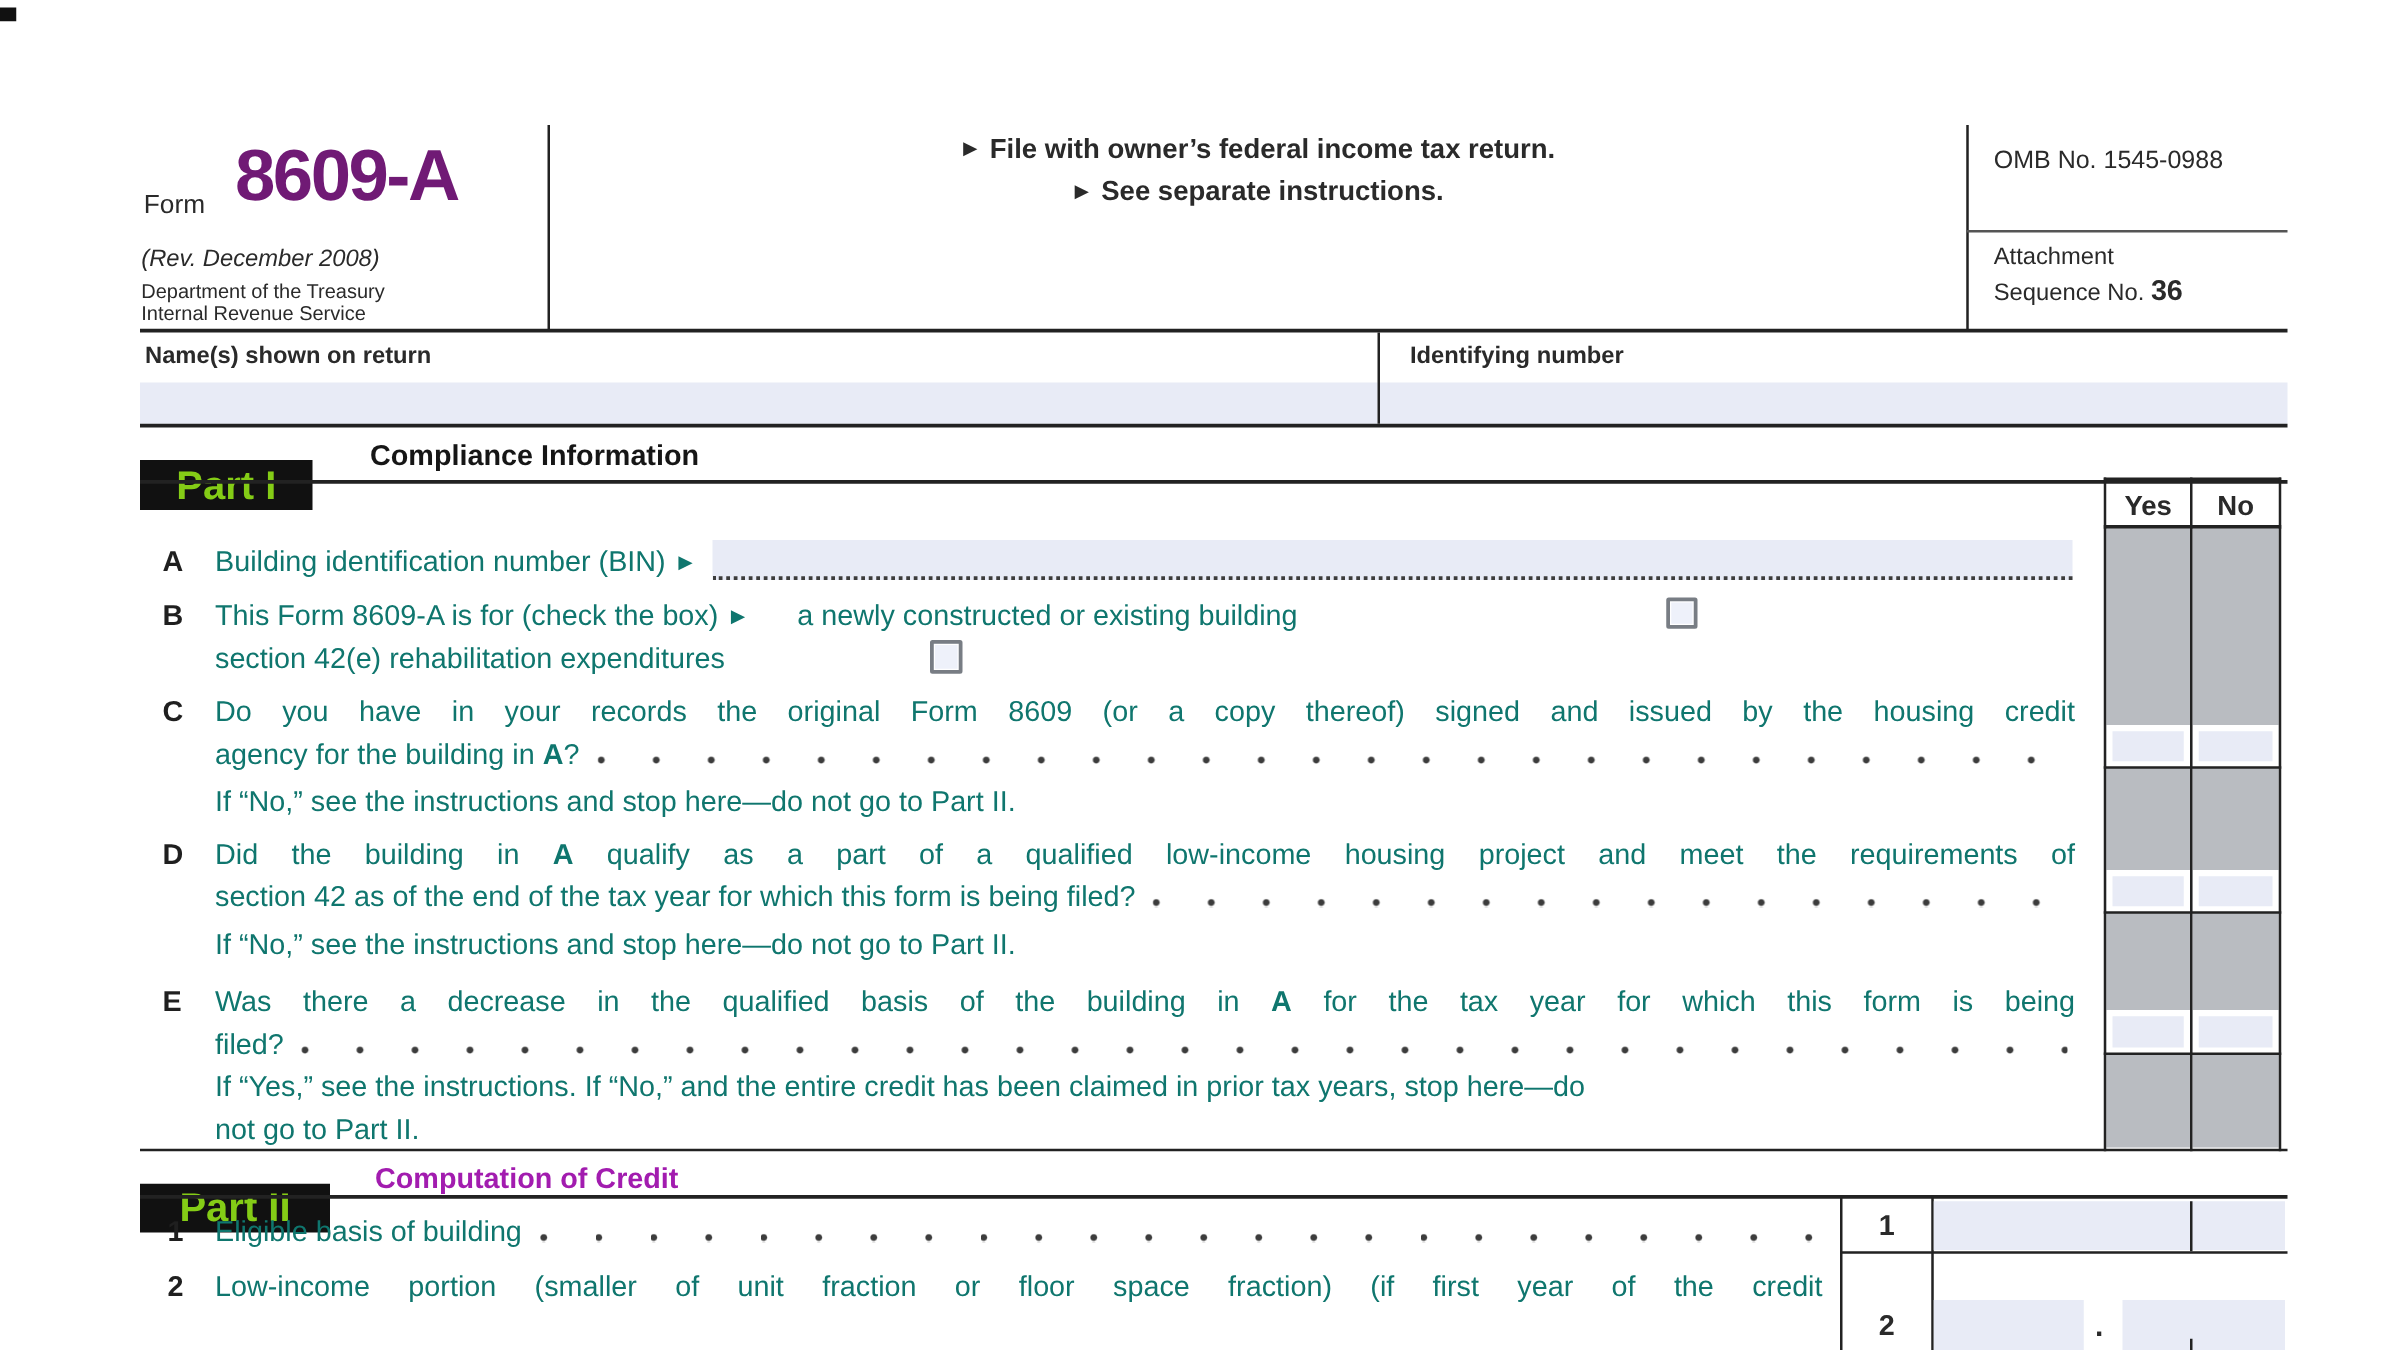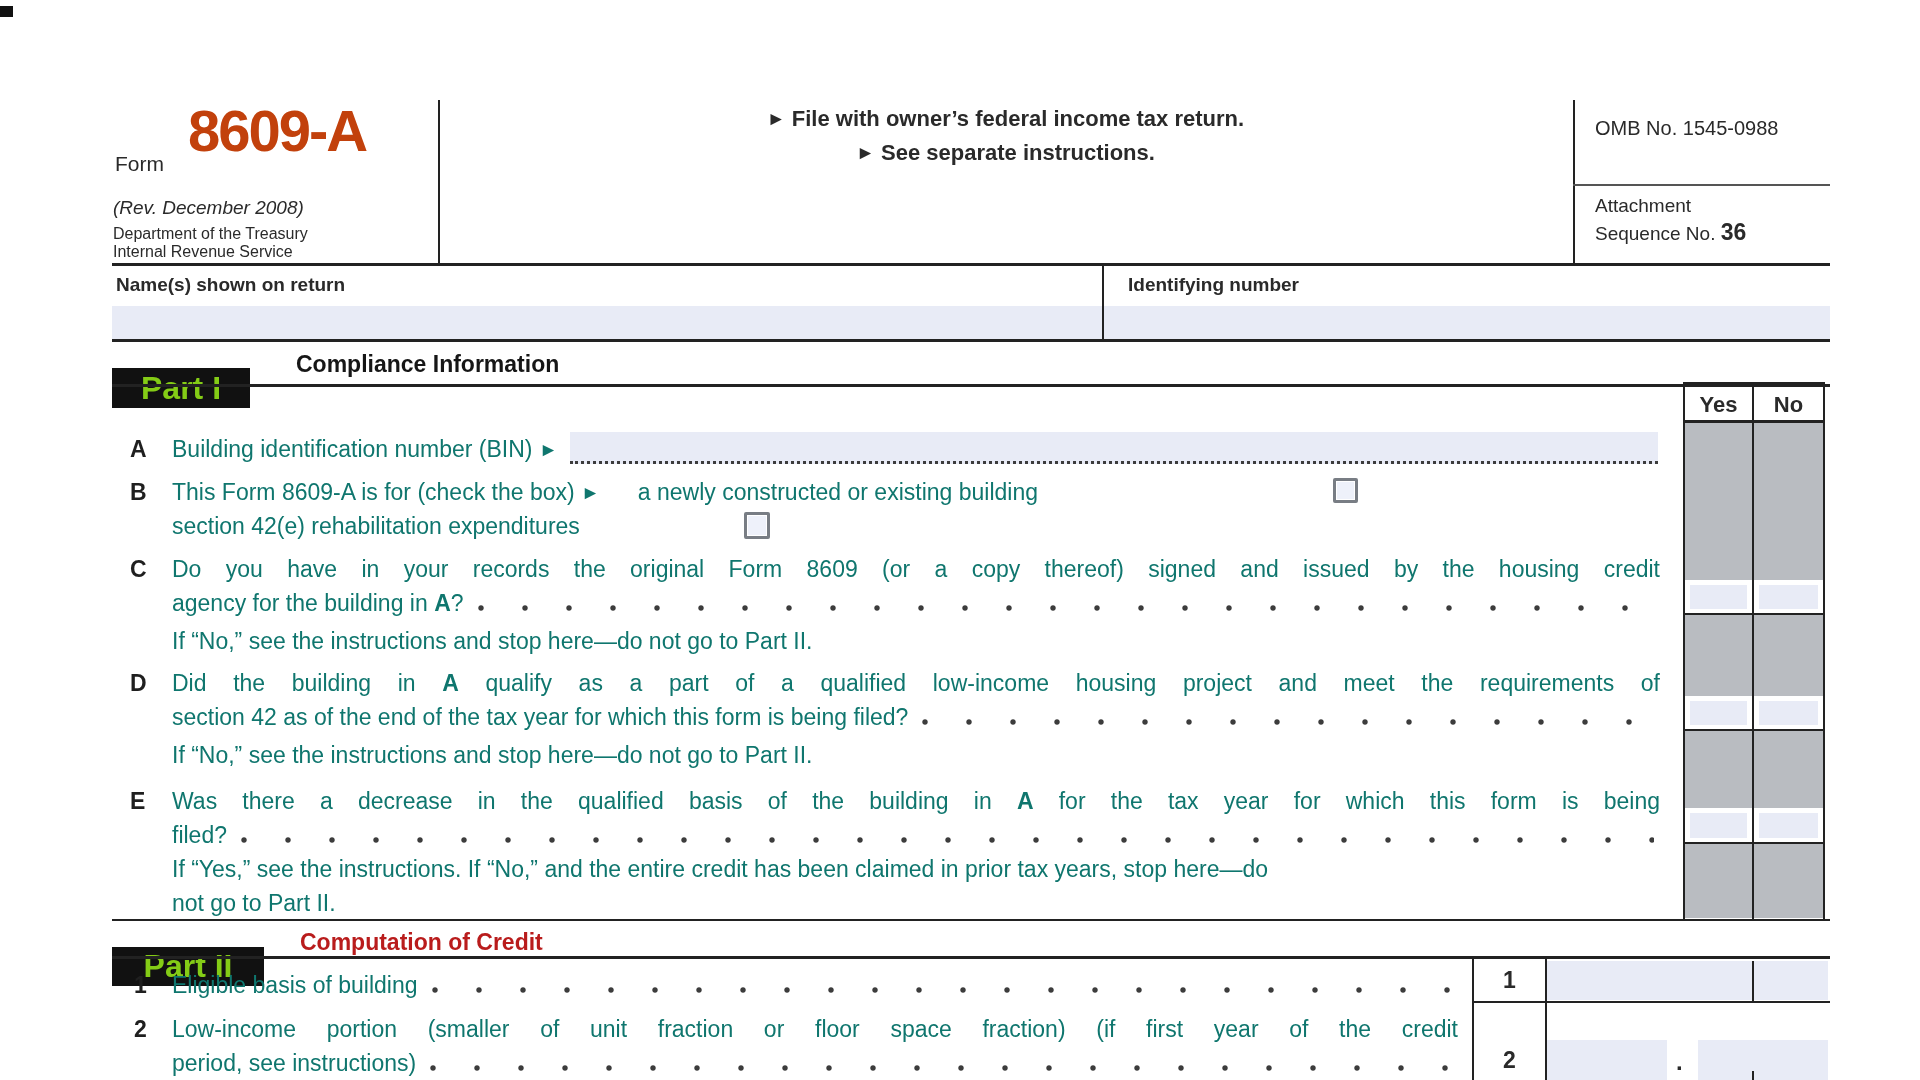--- a/index.html
+++ b/index.html
@@ -28,21 +28,21 @@
 </style>
 </head>
 <body>
 
 <div class="page">
 
   <div class="abs" style="left:0;top:6;top:6px;width:13px;height:11px;background:#111;"></div>
 
   <div class="abs" style="left:112px;top:95px;width:1718px;height:170px;">
     <span class="abs" style="left:3px;top:57px;font-size:21px;">Form</span>
-    <span class="abs b" style="left:76px;top:2px;font-size:58px;letter-spacing:-2px;color:#c2410c;">8609-A</span>
+    <span class="abs b" style="left:76px;top:12px;font-size:58px;letter-spacing:-2px;color:#701a75;">8609-A</span>
     <span class="abs" style="left:1px;top:102px;font-size:19px;font-style:italic;">(Rev. December 2008)</span>
     <span class="abs" style="left:1px;top:130px;font-size:16px;">Department of the Treasury</span>
     <span class="abs" style="left:1px;top:148px;font-size:16px;">Internal Revenue Service</span>
 
     <div class="abs" style="left:326px;top:0;width:1135px;height:170px;text-align:center;">
       <div class="b" style="margin-top:11px;font-size:22px;">
         <span class="arrow">►</span>
         <span>File with owner’s federal income tax return.</span>
       </div>
       <div class="b" style="margin-top:8px;font-size:22px;">
@@ -157,41 +157,37 @@
     <span>filed?</span>
     <div class="leader"></div>
   </div>
   <div class="abs txt" style="left:172px;top:856px;">If “Yes,” see the instructions. If “No,” and the entire credit has been claimed in prior tax years, stop here—do</div>
   <div class="abs txt" style="left:172px;top:890px;">not go to Part II.</div>
 
   <div class="hline" style="left:112px;top:919px;width:1718px;height:2px;"></div>
   <div class="chip" style="left:112px;top:923px;width:152px;height:39px;">
     <span>Part II</span>
   </div>
-  <span class="abs b" style="left:300px;top:929px;font-size:23px;color:#b91c1c;">Computation of Credit</span>
+  <span class="abs b" style="left:300px;top:929px;font-size:23px;color:#a21caf;">Computation of Credit</span>
   <div class="hline" style="left:112px;top:956px;width:1718px;height:3px;"></div>
 
   <div class="vline" style="left:1472px;top:958px;width:2px;height:122px;"></div>
   <div class="vline" style="left:1545px;top:958px;width:2px;height:122px;"></div>
 
   <span class="abs letter" style="left:134px;top:972px;">1</span>
   <div class="flexline txt" style="left:172px;top:972px;width:1286px;">
     <span>Eligible basis of building</span>
     <div class="leader"></div>
   </div>
   <div class="abs b" style="left:1474px;top:961px;width:71px;height:40px;font-size:23px;text-align:center;line-height:38px;">1</div>
   <div class="abs bluefield" style="left:1547px;top:961px;width:281px;height:39px;font-size:21px;box-sizing:border-box;padding:4px 8px;"></div>
   <div class="vline" style="left:1752px;top:961px;width:2px;height:40px;"></div>
   <div class="hline" style="left:1472px;top:1001px;width:358px;height:2px;"></div>
 
   <span class="abs letter" style="left:134px;top:1016px;">2</span>
   <div class="jline txt" style="left:172px;top:1016px;width:1286px;">Low-income portion (smaller of unit fraction or floor space fraction) (if first year of the credit</div>
-  <div class="flexline txt" style="left:172px;top:1050px;width:1286px;">
-    <span>period, see instructions)</span>
-    <div class="leader"></div>
-  </div>
   <div class="abs b" style="left:1474px;top:1040px;width:71px;height:40px;font-size:23px;text-align:center;line-height:40px;">2</div>
   <div class="abs bluefield" style="left:1547px;top:1040px;width:120px;height:40px;"></div>
   <span class="abs b" style="left:1676px;top:1048px;font-size:24px;">.</span>
   <div class="abs bluefield" style="left:1698px;top:1040px;width:130px;height:40px;"></div>
   <div class="vline" style="left:1752px;top:1071px;width:2px;height:9px;"></div>
 
 </div>
 
 </body></html>

